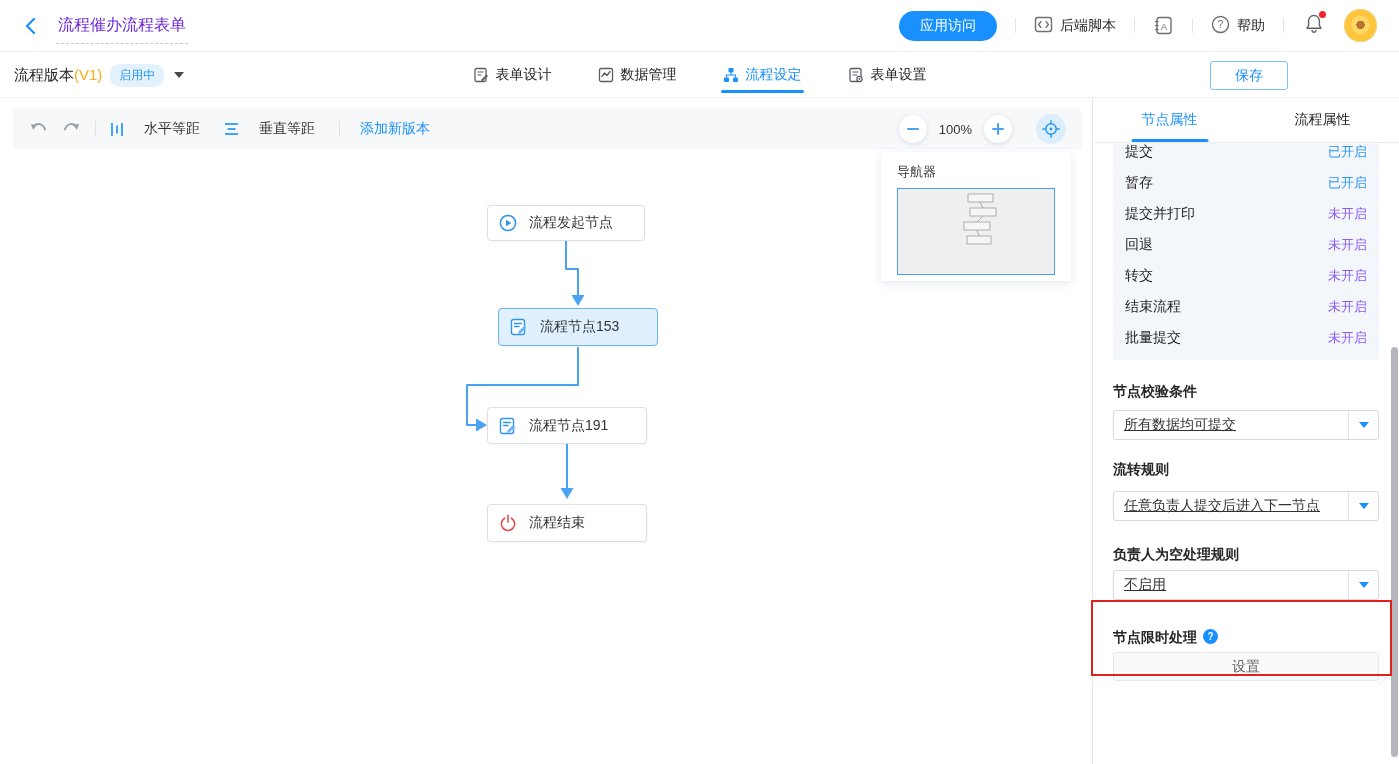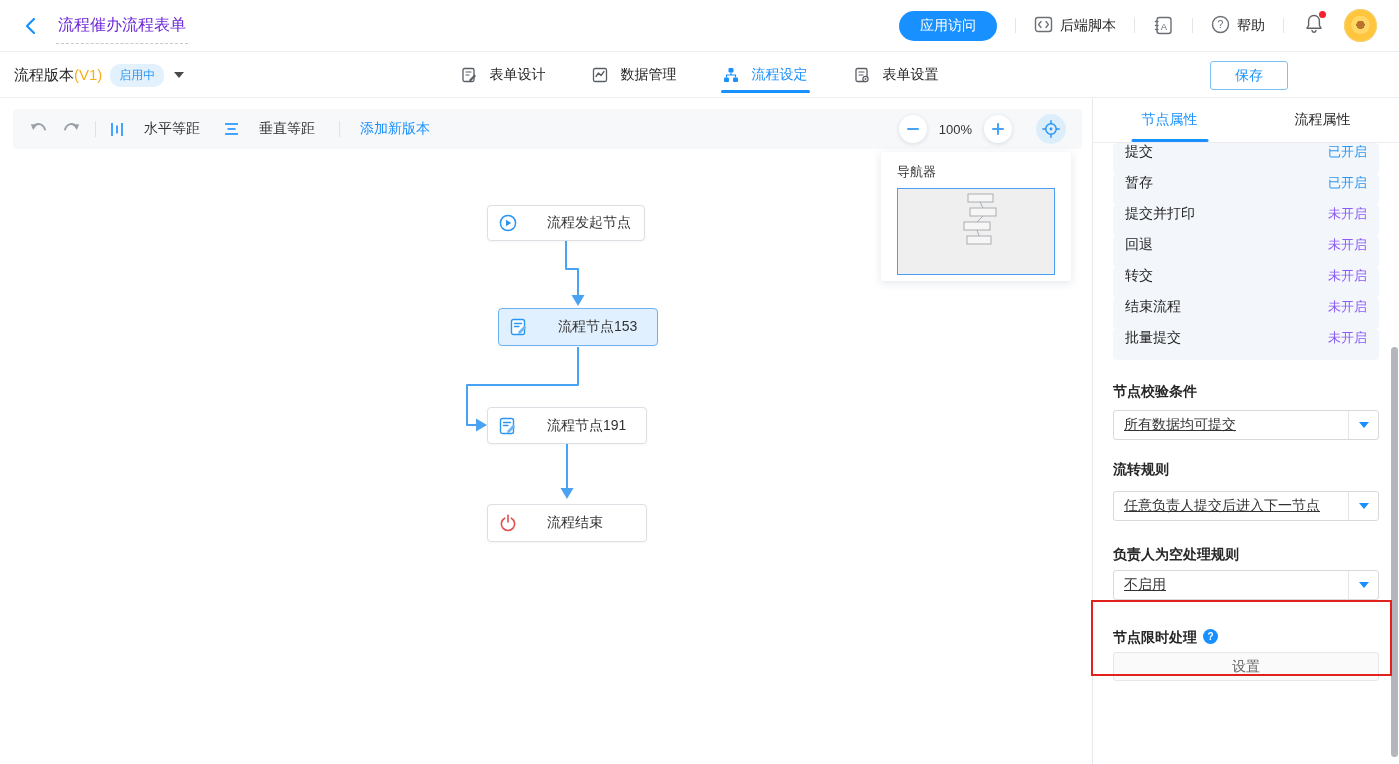--- a/index.html
+++ b/index.html
@@ -26,21 +26,21 @@
   .version-bar { position:absolute; left:0; top:53px; width:1399px; height:45px; background:#fff;
                  border-bottom:1px solid #eceef1; display:flex; align-items:center; padding:0 14px; }
   .version-label { font-size:15px; color:#262626; }
   .version-tag { color:#faad14; }
   .status-badge { margin-left:8px; background:#e3f1fd; color:#2a96f3; font-size:12px;
                   padding:3px 9px; border-radius:10px; }
   .version-caret { margin-left:10px; width:0; height:0; border-left:5px solid transparent;
                    border-right:5px solid transparent; border-top:6px solid #4a4a4a; cursor:pointer; }
   .main-tabs { position:absolute; left:50%; top:0; transform:translateX(-50%); height:100%;
                display:flex; align-items:center; gap:46px; }
-  .main-tab { position:relative; height:100%; display:flex; align-items:center; gap:13px;
+  .main-tab { position:relative; height:100%; display:flex; align-items:center; gap:7px;
               font-size:14px; color:#262626; cursor:pointer; }
   .main-tab svg { display:block; }
   .main-tab.active { color:#1890ff; }
   .main-tab.active::after { content:""; position:absolute; left:-2px; right:-2px; bottom:4px;
                             height:3px; border-radius:2px; background:#1890ff; }
   .save-btn { position:absolute; right:111px; top:8px; width:78px; height:29px; background:#fff;
               border:1px solid #7cc2f5; border-radius:3px; color:#1890ff; font-size:14px; cursor:pointer; }
 
   
   .content { position:absolute; left:0; top:98px; width:1399px; height:666px; }
@@ -56,21 +56,21 @@
   .tb-spacer { flex:1; }
   .zoom-btn { width:28px; height:28px; border-radius:50%; background:#fff; border:none; cursor:pointer;
               box-shadow:0 1px 4px rgba(31,56,88,.14); display:flex; align-items:center; justify-content:center; }
   .zoom-level { font-size:13px; color:#333; margin:0 12px; }
   .locate-btn { width:30px; height:30px; border-radius:50%; background:#ddeefb; border:none; cursor:pointer;
                 margin-left:24px; display:flex; align-items:center; justify-content:center; }
 
   .edges { position:absolute; left:0; top:0; width:1093px; height:666px; pointer-events:none; }
 
   .flow-node { position:absolute; height:38px; background:#fff; border:1px solid #dcdfe3; border-radius:4px;
-               display:flex; align-items:center; padding-left:11px; gap:30px; font-size:14px; color:#333;
+               display:flex; align-items:center; padding-left:11px; gap:12px; font-size:14px; color:#333;
                box-shadow:0 1px 3px rgba(31,56,88,.05); cursor:pointer; }
   .flow-node.selected { background:#e1f0ff; border-color:#6cb3ef; }
   .flow-node svg { display:block; flex:none; }
 
   .navigator { position:absolute; left:881px; top:54px; width:190px; height:129px; background:#fff;
                box-shadow:0 2px 10px rgba(31,56,88,.12); border-radius:2px; }
   .navigator-title { font-size:13px; color:#333; padding:11px 16px 7px; }
   .minimap { margin:0 16px; width:158px; height:87px; background:#efefef; border:1px solid #4a9ff5; cursor:pointer; }
 
   

